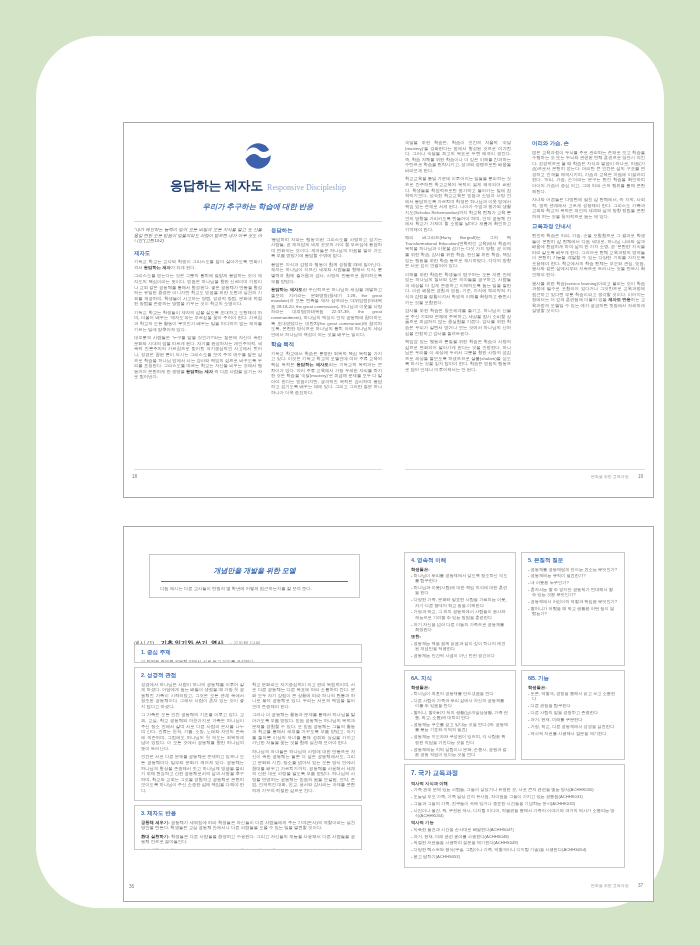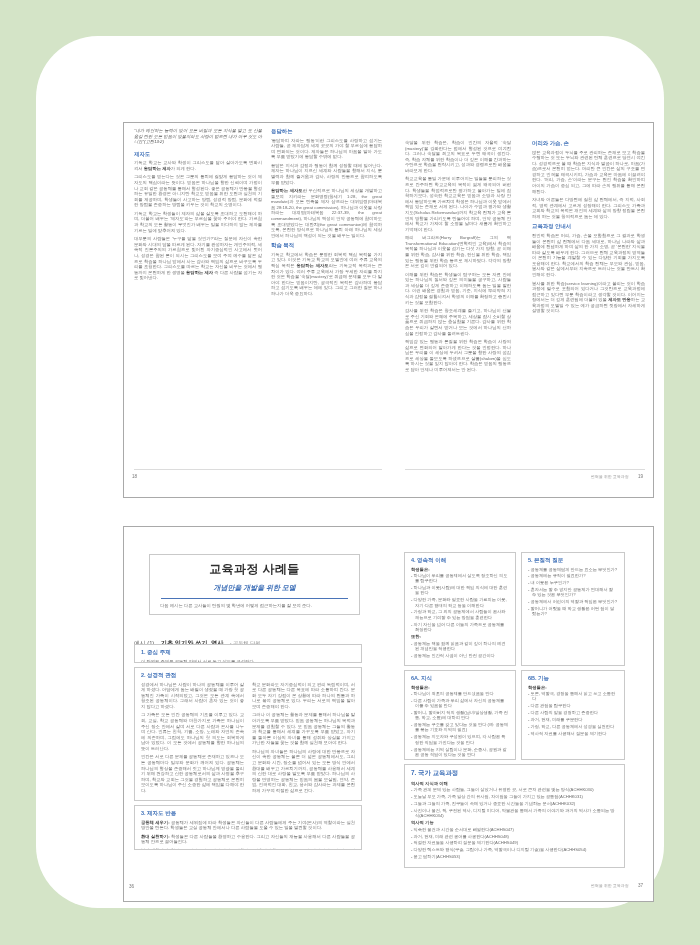--- a/index.html
+++ b/index.html
@@ -80,20 +80,31 @@
   .f2-right{position:absolute;right:10px;top:356px;display:flex;gap:9px;align-items:baseline;}
 </style>
 </head>
 <body>
 
 <div class="frame">
 
   <div class="spread" id="spread1">
 
     <div class="s1-left">
+      <div class="p1-header">
+        <svg class="p1-logo" viewBox="0 0 32 32" xmlns="http://www.w3.org/2000/svg">
+          <circle cx="16" cy="16" r="13.5" fill="#3d62ab"></circle>
+          <path d="M1 14 C7 5.5 13 5.5 17 9.5 C20 12.5 25 12.5 29 8.5 L31.5 13 C26 19.5 20 19.5 16 15.5 C13 12.5 7 13.5 3 19.5 Z" fill="#ffffff"></path>
+        </svg>
+        <div class="p1-titlerow">
+          <span class="p1-title-ko">응답하는 제자도</span><span class="p1-title-en">Responsive Discipleship</span>
+        </div>
+        <div class="p1-sub">우리가 추구하는 학습에 대한 반응</div>
+        <div class="p1-hr"></div>
+      </div>
       <div class="s1-cols">
         <div class="s1-c1 body-t">
           <div class="quote">"내가 예언하는 능력이 있어 모든 비밀과 모든 지식을 알고 또 산을 옮길 만한 모든 믿음이 있을지라도 사랑이 없으면 내가 아무 것도 아니요"(고전13:2)</div>
           <div class="colhead">제자도</div>
           <div>
               <div class="para"><span>기독교 학교는 교사와 학생이 그리스도를 닮아 살아가도록 변화시켜서 </span><span class="bld">응답하는 제자</span><span>가 되게 한다.</span></div>
               <div class="para">그리스도를 믿는다는 것은 그분의 통치에 걸맞게 응답하는 것이 제자도의 핵심이라는 뜻이다. 믿음은 하나님을 향한 신뢰이며 가정이나 교회 같은 공동체를 통해서 형성된다. 좋은 공동체가 반응을 형성하는 유일한 환경은 아니지만 학교도 믿음을 위한 도전과 실천의 기회를 제공하며, 학생들이 사고하는 방법, 성경적 방법, 문화에 적절한 방법을 존중하는 방법을 키우는 것이 학교의 소명이다.</div>
               <div class="para">기독교 학교는 학생들이 제자의 삶을 살도록 초대하고 도전해야 하며, 더불어 배우는 '제자도'라는 부르심을 찾아 주어야 한다. 가르침과 학교의 모든 활동이 무엇인가 배우는 일을 마다하지 않는 제자를 기르는 일에 맞추어져 있다.</div>
               <div class="para"><span>대부분의 사람들은 '누구를 닮을 것인가?'라는 질문에 자신이 속한 문화와 시대의 답을 따르게 된다. 자기를 완성하자는 개인주의적, 세속적 인본주의의 가르침으로 빚어진 자기중심적인 사고에서 벗어나, 성경은 참된 본이 되시는 그리스도를 보여 주며 예수를 닮은 삶으로 학습을 하나님 앞에서 사는 감사와 책임의 삶으로 바꾸도록 우리를 초청한다. 그리스도를 따르는 학교는 자신을 비우는 것에서 행동까지 온전하게 한 생명을 </span><span class="bld">응답하는 제자</span><span> 즉 다른 사람을 섬기는 자로 빚어낸다.</span></div>
             </div>
@@ -143,21 +154,20 @@
     <div class="pgnum f-num-l">18</div>
     <div class="f-right">
       <span class="foot-label">변혁을 위한 교육과정</span>
       <span class="pgnum">19</span>
     </div>
   </div>
 
   <div class="spread" id="spread2">
 
     <div class="hdr-box">
-      <div class="hdr-title">교육과정 사례들</div>
       <div class="hdr-sub">개념만을 개발을 위한 모델</div>
       <div class="hdr-rule"></div>
       <div class="hdr-intro">다음 예시는 다른 교사들이 단원의 몇 학년에 어떻게 접근하는지를 잘 보여 준다.</div>
     </div>
 
     <div class="example">
       <span class="ex-prefix">예시 (1)</span>
       <span class="ex-title">기초 읽기와 쓰기, 역사</span>
       <span class="ex-suffix">- 공동체 단원</span>
     </div>

